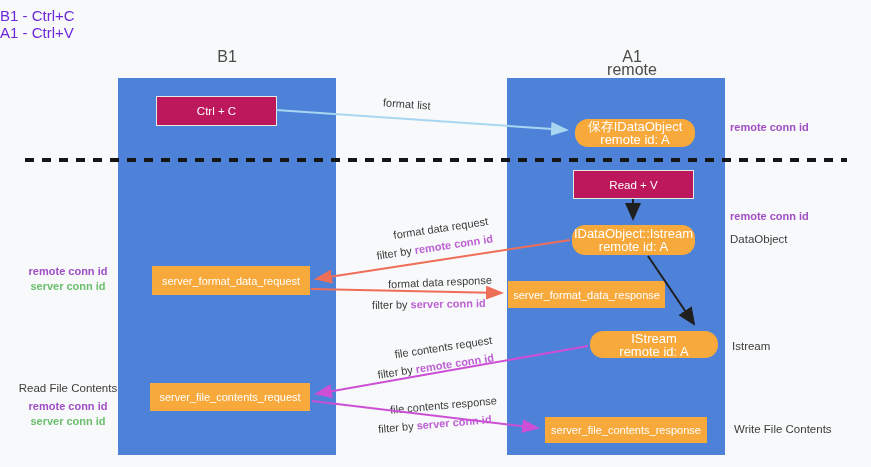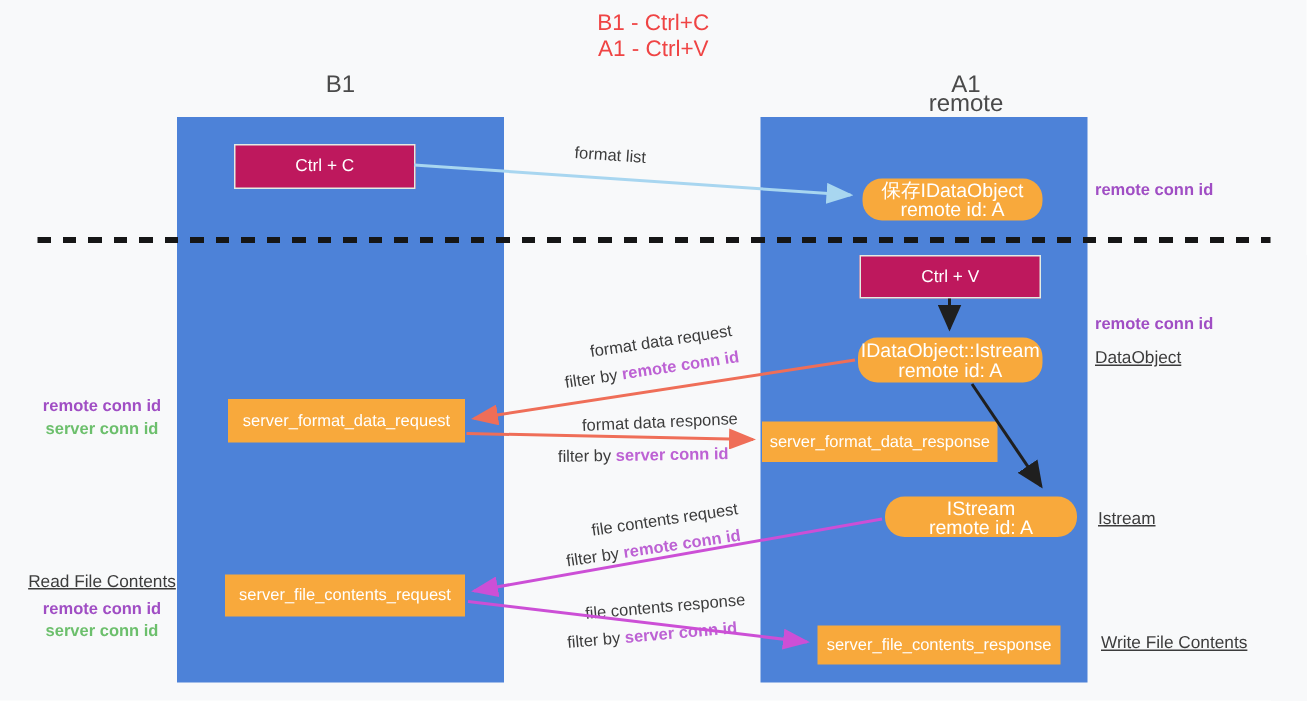--- a/index.html
+++ b/index.html
@@ -3,21 +3,21 @@
 <meta charset="utf-8">
 <style>
   html,body{margin:0;padding:0;}
   .canvas{
     position:relative; width:871px; height:467px;
     background:#f8f9fa; overflow:hidden;
     font-family:"Liberation Sans", sans-serif;
   }
   .title{
     position:absolute; top:7px; left:0; width:871px;
-    text-align:center; font-size:15px; line-height:17px; color:#ef4444;
+    text-align:left; font-size:15px; line-height:17px; color:#6d28d9;
   }
   .lane-header{
     position:absolute; top:50px; width:218px; text-align:center;
     font-size:16px; line-height:13px; color:#4a4a4a;
   }
   .lane{
     position:absolute; top:78px; width:218px; height:377px;
     background:#4d82d8;
   }
   .dashed{
@@ -32,60 +32,60 @@
   .green{ background:#be185d; border:1px solid #e3ece3; font-size:11.5px; }
   .orange{ background:#f8a93c; font-size:11px; }
   .two{ font-size:13px; line-height:13px;border-radius:13px; }
   .alabel{
     position:absolute; font-size:11px; color:#3c3c3c; white-space:nowrap;
     transform-origin:center;
   }
   .plabel{ color:#a04ec4; font-weight:bold; font-size:11px; white-space:nowrap; }
   .pinline{ color:#bd62d4; font-weight:bold; }
   .glabel{ color:#6cbf6c; font-weight:bold; font-size:11px; white-space:nowrap; }
-  .klabel{ position:absolute; font-size:11.5px; color:#3c3c3c; white-space:nowrap;text-decoration:underline; }
+  .klabel{ position:absolute; font-size:11.5px; color:#3c3c3c; white-space:nowrap; }
   .sideblock{
     position:absolute; text-align:center; font-size:11px; line-height:15px;
   }
   .overlay{ position:absolute; left:0; top:0; pointer-events:none; }
 </style>
 </head>
 <body>
 
 <div class="canvas">
 
   <div class="title">
     <div>B1 - Ctrl+C</div>
     <div>A1 - Ctrl+V</div>
   </div>
 
   <div class="lane-header" style="left:118px">
     <div>B1</div>
   </div>
-  <div class="lane-header" style="left:535px">
+  <div class="lane-header" style="left:523px">
     <div>A1</div>
     <div>remote</div>
   </div>
 
   <div class="lane" style="left:118px"></div>
   <div class="lane" style="left:507px"></div>
 
   <div class="dashed"></div>
 
   <div class="box green" style="left:156px;top:96px;width:119px;height:28px">
     <span>Ctrl + C</span>
   </div>
 
   <div class="box orange two" style="left:575px;top:119px;width:120px;height:28px">
     <span>保存IDataObject</span>
     <span>remote id: A</span>
   </div>
 
   <div class="box green" style="left:573px;top:170px;width:119px;height:27px">
-    <span>Ctrl + V</span>
+    <span>Read + V</span>
   </div>
 
   <div class="box orange two" style="left:572px;top:225px;width:123px;height:30px">
     <span>IDataObject::Istream</span>
     <span>remote id: A</span>
   </div>
 
   <div class="box orange" style="left:508px;top:281px;width:157px;height:27px">
     <span>server_format_data_response</span>
   </div>

